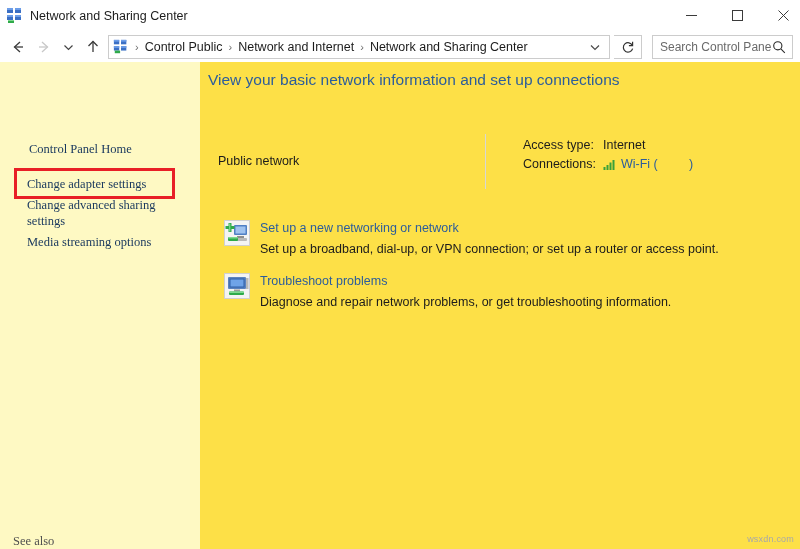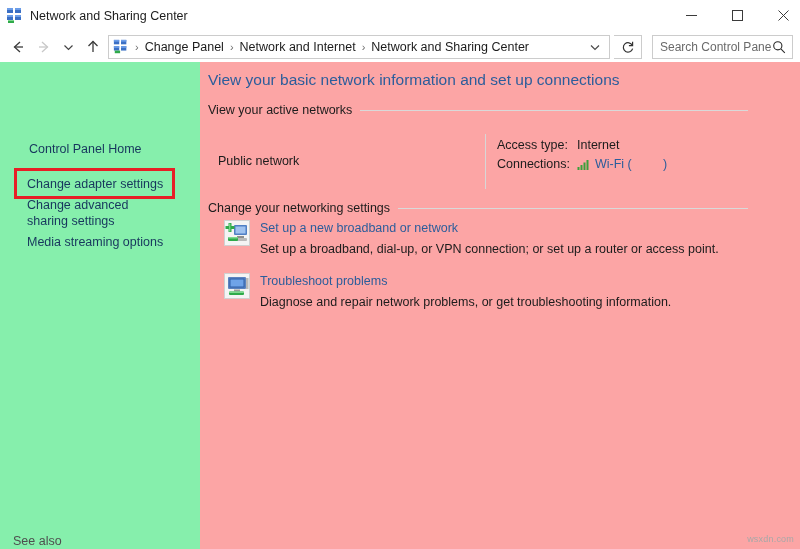--- a/index.html
+++ b/index.html
@@ -136,21 +136,22 @@
     line-height: 22px;
   }
   #search-input::placeholder { color: #6a6a6a; opacity: 1; }
   #search-icon { color: #2b2b2b; display: flex; align-items: center; }
 
   
   #leftpane {
     position: absolute;
     left: 0; top: 62px;
     width: 200px; height: 487px;
-    background: #86efac;
+    background: #fef9c3;
+    font-family: Liberation Serif, serif;
   }
   .navlink {
     position: absolute;
     font-size: 12.5px;
     color: #17365d;
     line-height: 16px;
     cursor: pointer;
   }
   #link-cp-home   { left: 29px; top: 79px; }
   #link-adapter   { left: 27px; top: 114px; }
@@ -171,21 +172,21 @@
     left: 13px; top: 472px;
     font-size: 12.5px;
     color: #4f4f4f;
   }
 
   
   #content {
     position: absolute;
     left: 200px; top: 62px;
     width: 600px; height: 487px;
-    background: #fca5a5;
+    background: #fde047;
   }
 
   #page-title {
     position: absolute;
     left: 8px; top: 9px;
     font-size: 15.5px;
     color: #2c5d9b;
     white-space: nowrap;
   }
 
@@ -235,20 +236,21 @@
   #info-grid .row {
     display: flex;
     align-items: center;
     height: 18px;
     margin-bottom: 1px;
   }
   #info-grid .lbl {
     width: 80px;
     flex: 0 0 80px;
     color: #1c1c1c;
+    margin-left: 26px;
   }
   #info-grid .val { color: #1c1c1c; }
   #wifi-icon { margin-right: 4px; display: inline-flex; align-items: flex-end; }
   #wifi-link {
     color: #2c5d9b;
     cursor: pointer;
     white-space: pre;
   }
 
   .task-row {
@@ -367,21 +369,21 @@
           <rect x="9" y="1" width="6" height="2" fill="#6c9de8"></rect>
           <rect x="1" y="8" width="6" height="5" fill="#3b6fc4"></rect>
           <rect x="1" y="8" width="6" height="2" fill="#6c9de8"></rect>
           <rect x="9" y="8" width="6" height="5" fill="#3b6fc4"></rect>
           <rect x="9" y="8" width="6" height="2" fill="#6c9de8"></rect>
           <rect x="2" y="13" width="6" height="3" fill="#2faa4a"></rect>
         </svg>
       </span>
 
       <span class="crumb-sep">›</span>
-      <span class="crumb">Change Panel</span>
+      <span class="crumb">Control Public</span>
       <span class="crumb-sep">›</span>
       <span class="crumb">Network and Internet</span>
       <span class="crumb-sep">›</span>
       <span class="crumb">Network and Sharing Center</span>
 
       <span id="addr-chevron">
         <svg width="12" height="12" viewBox="0 0 12 12">
           <path d="M2 4.5 L6 8.5 L10 4.5" fill="none" stroke="currentColor" stroke-width="1.2"></path>
         </svg>
       </span>
@@ -418,24 +420,20 @@
     <div id="highlight-box"></div>
 
     <div id="see-also-label">See also</div>
 
   </div>
 
   <div id="content">
 
     <div id="page-title">View your basic network information and set up connections</div>
 
-    <div class="section-head" id="sec-active">
-      <span class="sh-text">View your active networks</span>
-      <span class="sh-rule"></span>
-    </div>
 
     <div id="active-block"></div>
 
     <div id="net-name">Public network</div>
 
     <div id="vert-divider"></div>
 
     <div id="info-grid">
       <div class="row">
         <span class="lbl">Access type:</span>
@@ -448,45 +446,41 @@
             <rect x="0.5" y="9" width="2" height="3" fill="#3aa03a"></rect>
             <rect x="3.5" y="7" width="2" height="5" fill="#3aa03a"></rect>
             <rect x="6.5" y="4.5" width="2" height="7.5" fill="#3aa03a"></rect>
             <rect x="9.5" y="2" width="2" height="10" fill="#3aa03a"></rect>
           </svg>
         </span>
         <span id="wifi-link">Wi-Fi (     )</span>
       </div>
     </div>
 
-    <div class="section-head" id="sec-change">
-      <span class="sh-text">Change your networking settings</span>
-      <span class="sh-rule"></span>
-    </div>
 
     <div class="task-row" id="task-setup">
       <span class="task-icon">
         <svg width="26" height="26" viewBox="0 0 26 26">
           <rect x="0.5" y="0.5" width="25" height="25" fill="#f4f4f4" stroke="#d0d0d0" stroke-width="1"></rect>
           <rect x="10" y="5" width="13" height="10" rx="1" fill="#4f7fc4"></rect>
           <rect x="11.5" y="6.5" width="10" height="7" fill="#9fc2ef"></rect>
           <rect x="13" y="16" width="7" height="2" fill="#8d8d8d"></rect>
           <rect x="9" y="18" width="14" height="3" rx="1" fill="#b9b9b9"></rect>
           <rect x="4" y="17" width="10" height="4" rx="1" fill="#2faa4a"></rect>
           <rect x="4" y="17" width="10" height="1.5" rx="0.7" fill="#7fd98f"></rect>
           <g fill="#2faa4a">
             <rect x="4.5" y="3" width="3" height="9" rx="0.6"></rect>
             <rect x="1.5" y="6" width="9" height="3" rx="0.6"></rect>
           </g>
           <g fill="#7fd98f">
             <rect x="5.1" y="3.6" width="1.2" height="7.8" rx="0.5"></rect>
           </g>
         </svg>
       </span>
-      <span class="task-link">Set up a new broadband or network</span>
+      <span class="task-link">Set up a new networking or network</span>
       <span class="task-desc">Set up a broadband, dial-up, or VPN connection; or set up a router or access point.</span>
     </div>
 
     <div class="task-row" id="task-trouble">
       <span class="task-icon">
         <svg width="26" height="26" viewBox="0 0 26 26">
           <rect x="0.5" y="0.5" width="25" height="25" fill="#f4f4f4" stroke="#d0d0d0" stroke-width="1"></rect>
           <rect x="4" y="4" width="18" height="12" rx="1" fill="#5b83c0"></rect>
           <rect x="5.5" y="5.5" width="15" height="9" fill="#2f5fa8"></rect>
           <rect x="6.5" y="6.5" width="13" height="7" fill="#6fa3e8"></rect>

